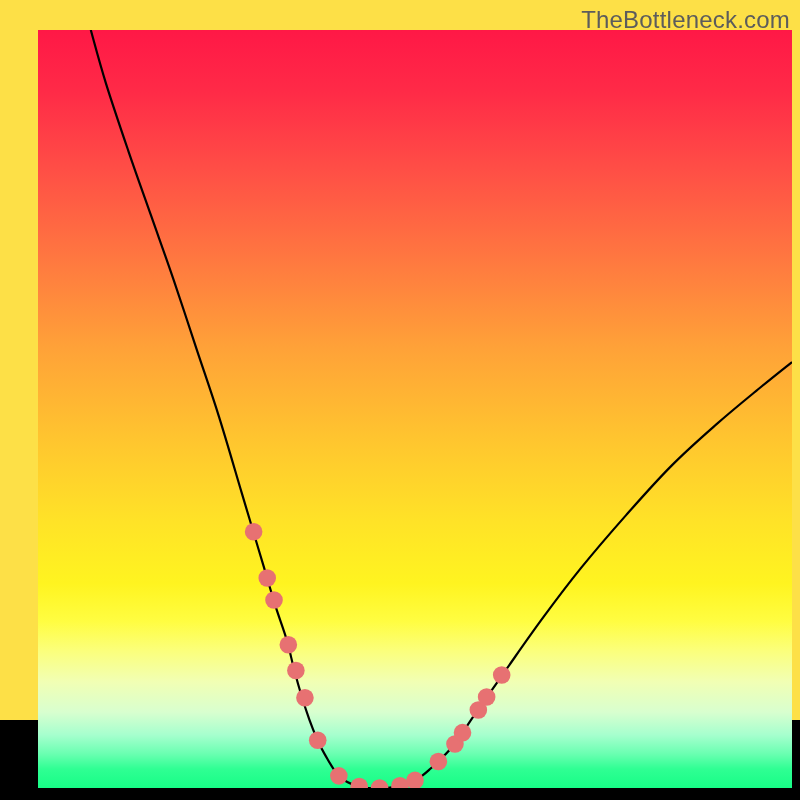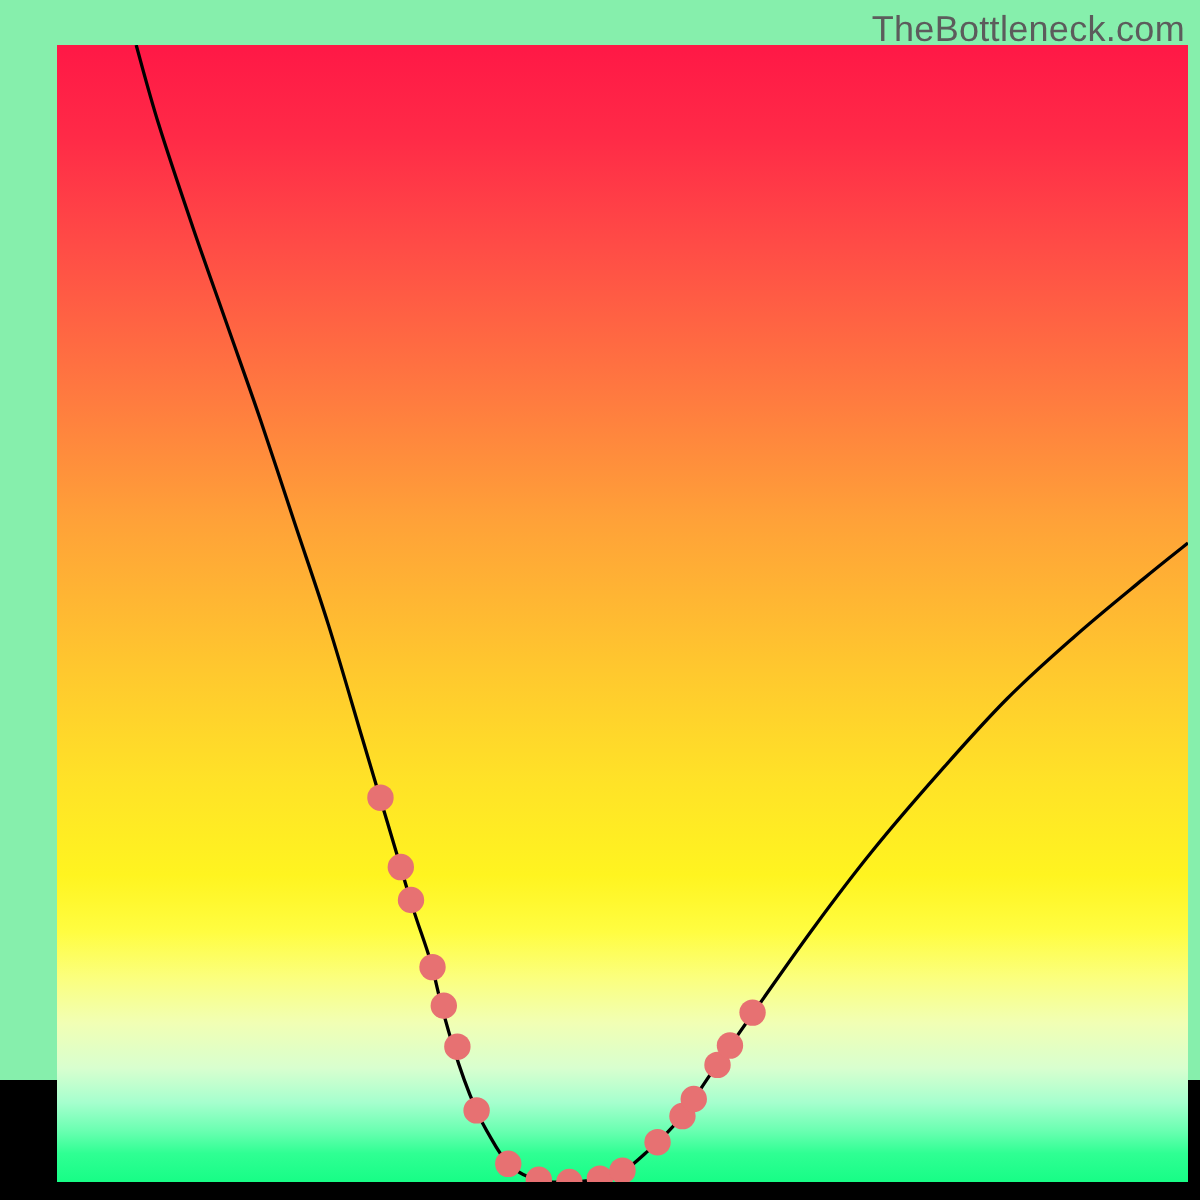--- a/index.html
+++ b/index.html
@@ -10,21 +10,21 @@
     overflow: hidden;
     background: #000;
     font-family: Arial, Helvetica, sans-serif;
   }
   .frame {
     position: absolute;
     left: 0;
     top: 0;
     width: 800px;
     height: 720px;
-    background: #86efac;
+    background: #fde047;
   }
   .plot {
     position: absolute;
     left: 38px;
     top: 30px;
     width: 754px;
     height: 758px;
     overflow: hidden;
   }
   .gradient {

